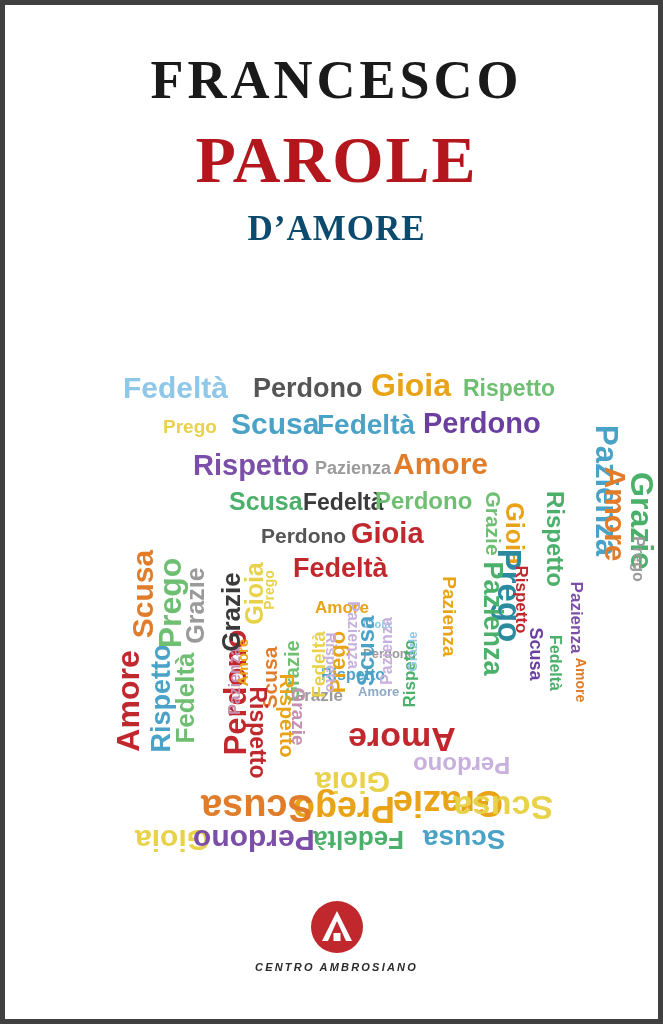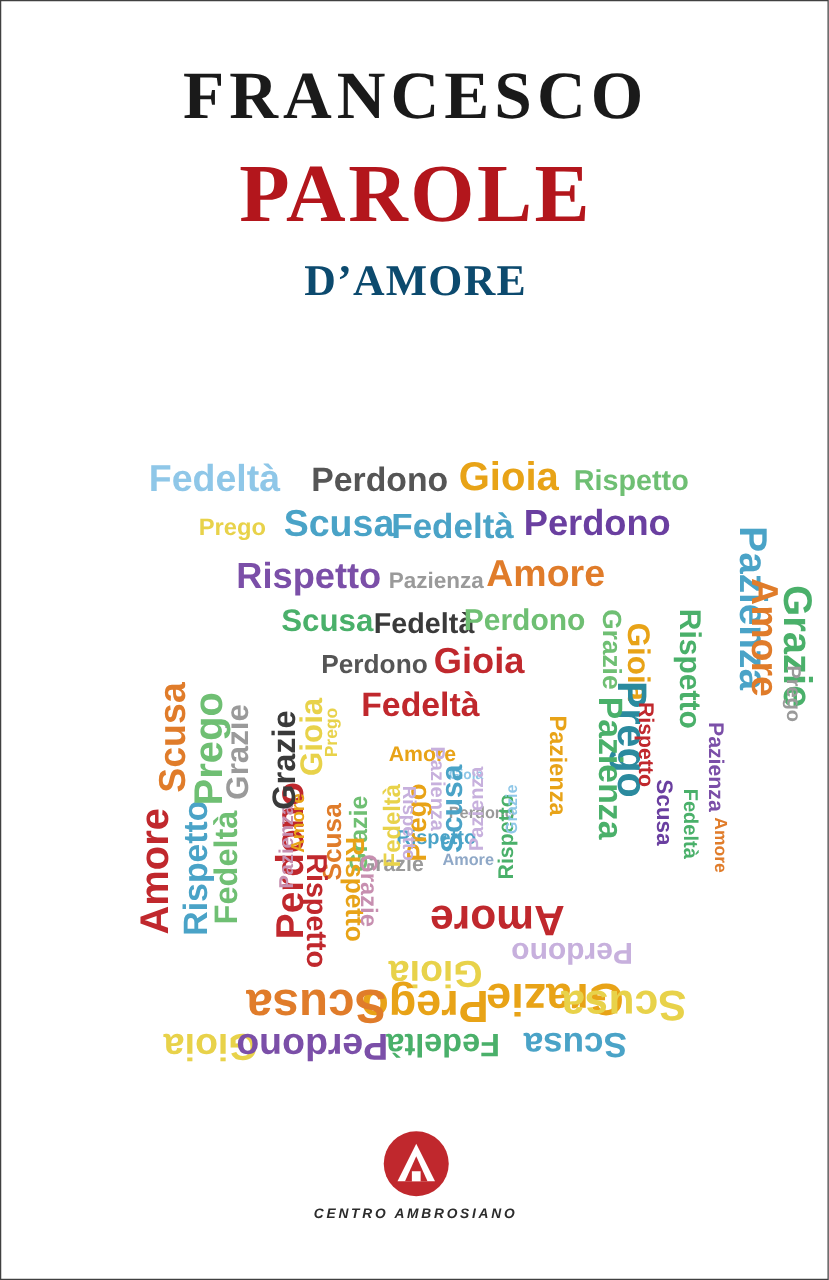--- a/index.html
+++ b/index.html
@@ -12,21 +12,21 @@
     height: 1024px;
     font-family: "Liberation Sans", sans-serif;
     overflow: hidden;
   }
   .cover {
     position: relative;
     width: 663px;
     height: 1024px;
     background: #ffffff;
     box-sizing: border-box;
-    border: 1px solid #404040;
+    border: 5px solid #404040;
     overflow: hidden;
   }
 
   
   .title-block {
     position: absolute;
     top: 48px;
     left: 0;
     width: 663px;
     text-align: center;

